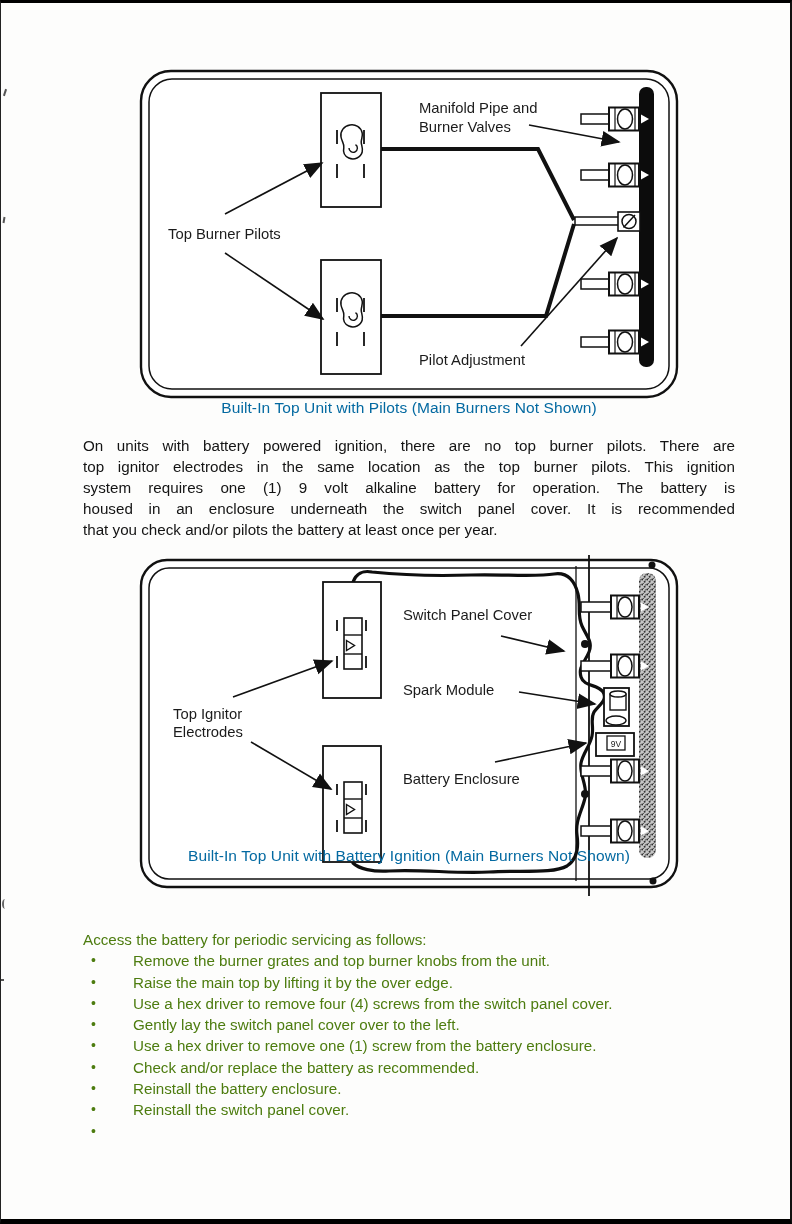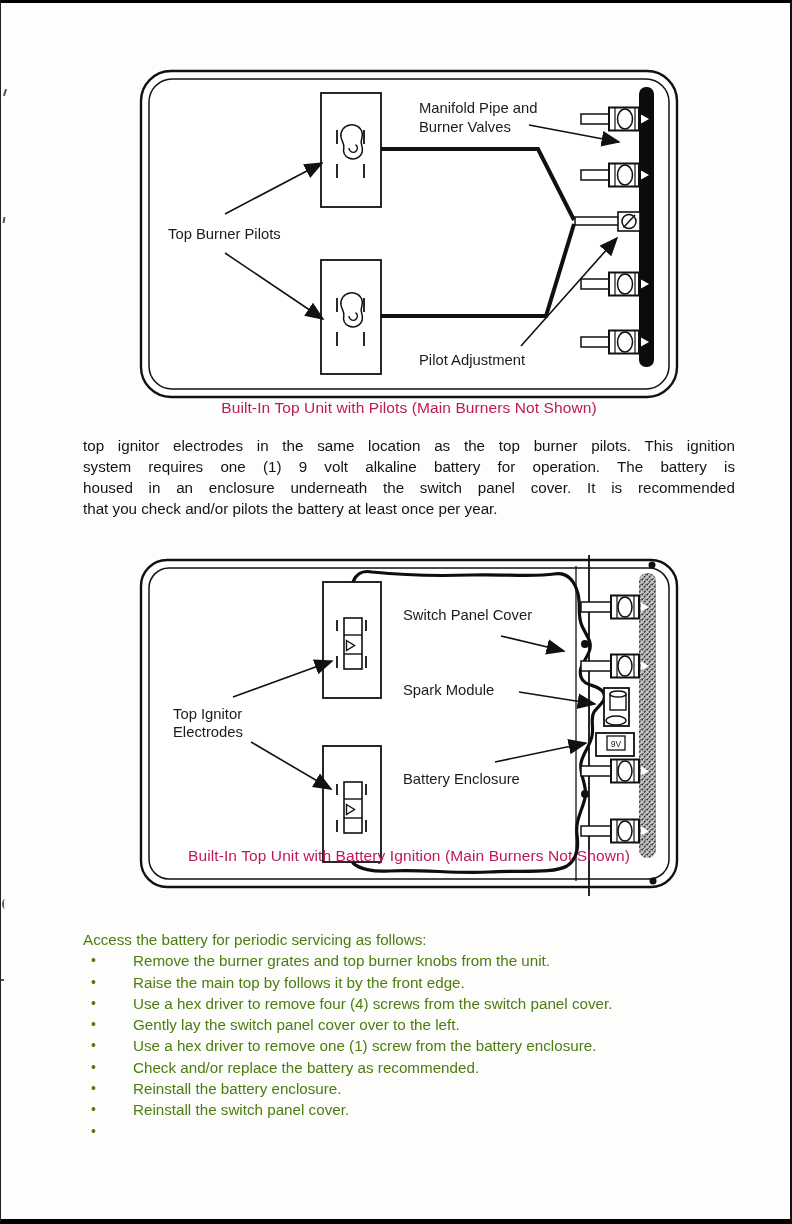--- a/index.html
+++ b/index.html
@@ -13,21 +13,21 @@
     border-left:1px solid #222;
     border-right:2px solid #111;
     overflow:hidden;
     font-family:"Liberation Sans","DejaVu Sans",sans-serif;
     color:#161616;
   }
   svg{position:absolute;overflow:visible;}
   svg text{font-family:"Liberation Sans","DejaVu Sans",sans-serif;fill:#1b1b1b;}
   .fig-caption{
     position:absolute;left:130px;width:556px;
-    text-align:center;font-size:15.5px;line-height:17px;color:#be185d;
+    text-align:center;font-size:15.5px;line-height:17px;color:#0369a1;
     letter-spacing:0.1px;
   }
   .para{
     position:absolute;left:82px;top:432px;width:652px;
     font-size:15.2px;line-height:21.1px;color:#141414;
   }
   .para .pline{text-align:justify;text-align-last:justify;}
   .para .pline.last{text-align-last:left;}
   .list-block{
     position:absolute;left:82px;top:926px;width:660px;
@@ -140,20 +140,21 @@
 
     <text x="418" y="110" font-size="14.8">Manifold Pipe and</text>
     <text x="418" y="129" font-size="14.8">Burner Valves</text>
     <text x="167" y="236" font-size="14.8">Top Burner Pilots</text>
     <text x="418" y="362" font-size="14.8">Pilot Adjustment</text>
   </svg>
 
   <div class="fig-caption" style="top:396px">Built-In Top Unit with Pilots (Main Burners Not Shown)</div>
 
   <div class="para">
+    <div class="pline">On units with battery powered ignition, there are no top burner pilots. There are</div>
     <div class="pline">top ignitor electrodes in the same location as the top burner pilots. This ignition</div>
     <div class="pline">system requires one (1) 9 volt alkaline battery for operation. The battery is</div>
     <div class="pline">housed in an enclosure underneath the switch panel cover. It is recommended</div>
     <div class="pline last">that you check and/or pilots the battery at least once per year.</div>
   </div>
 
   <svg style="left:126px;top:543px" width="562" height="364" viewBox="126 543 562 364">
     <defs>
       <marker id="ah2" viewBox="0 0 11 9" refX="10" refY="4.5" markerWidth="12" markerHeight="11" orient="auto">
         <path d="M0,0 L11,4.5 L0,9 Z" fill="#111"></path>
@@ -279,21 +280,21 @@
   <div class="fig-caption" style="top:844px">Built-In Top Unit with Battery Ignition (Main Burners Not Shown)</div>
 
   <div class="list-block">
     <div class="list-intro">Access the battery for periodic servicing as follows:</div>
     <div class="list-item">
       <span class="bullet">•</span>
       <span class="itxt">Remove the burner grates and top burner knobs from the unit.</span>
     </div>
     <div class="list-item">
       <span class="bullet">•</span>
-      <span class="itxt">Raise the main top by follows it by the front edge.</span>
+      <span class="itxt">Raise the main top by lifting it by the over edge.</span>
     </div>
     <div class="list-item">
       <span class="bullet">•</span>
       <span class="itxt">Use a hex driver to remove four (4) screws from the switch panel cover.</span>
     </div>
     <div class="list-item">
       <span class="bullet">•</span>
       <span class="itxt">Gently lay the switch panel cover over to the left.</span>
     </div>
     <div class="list-item">

